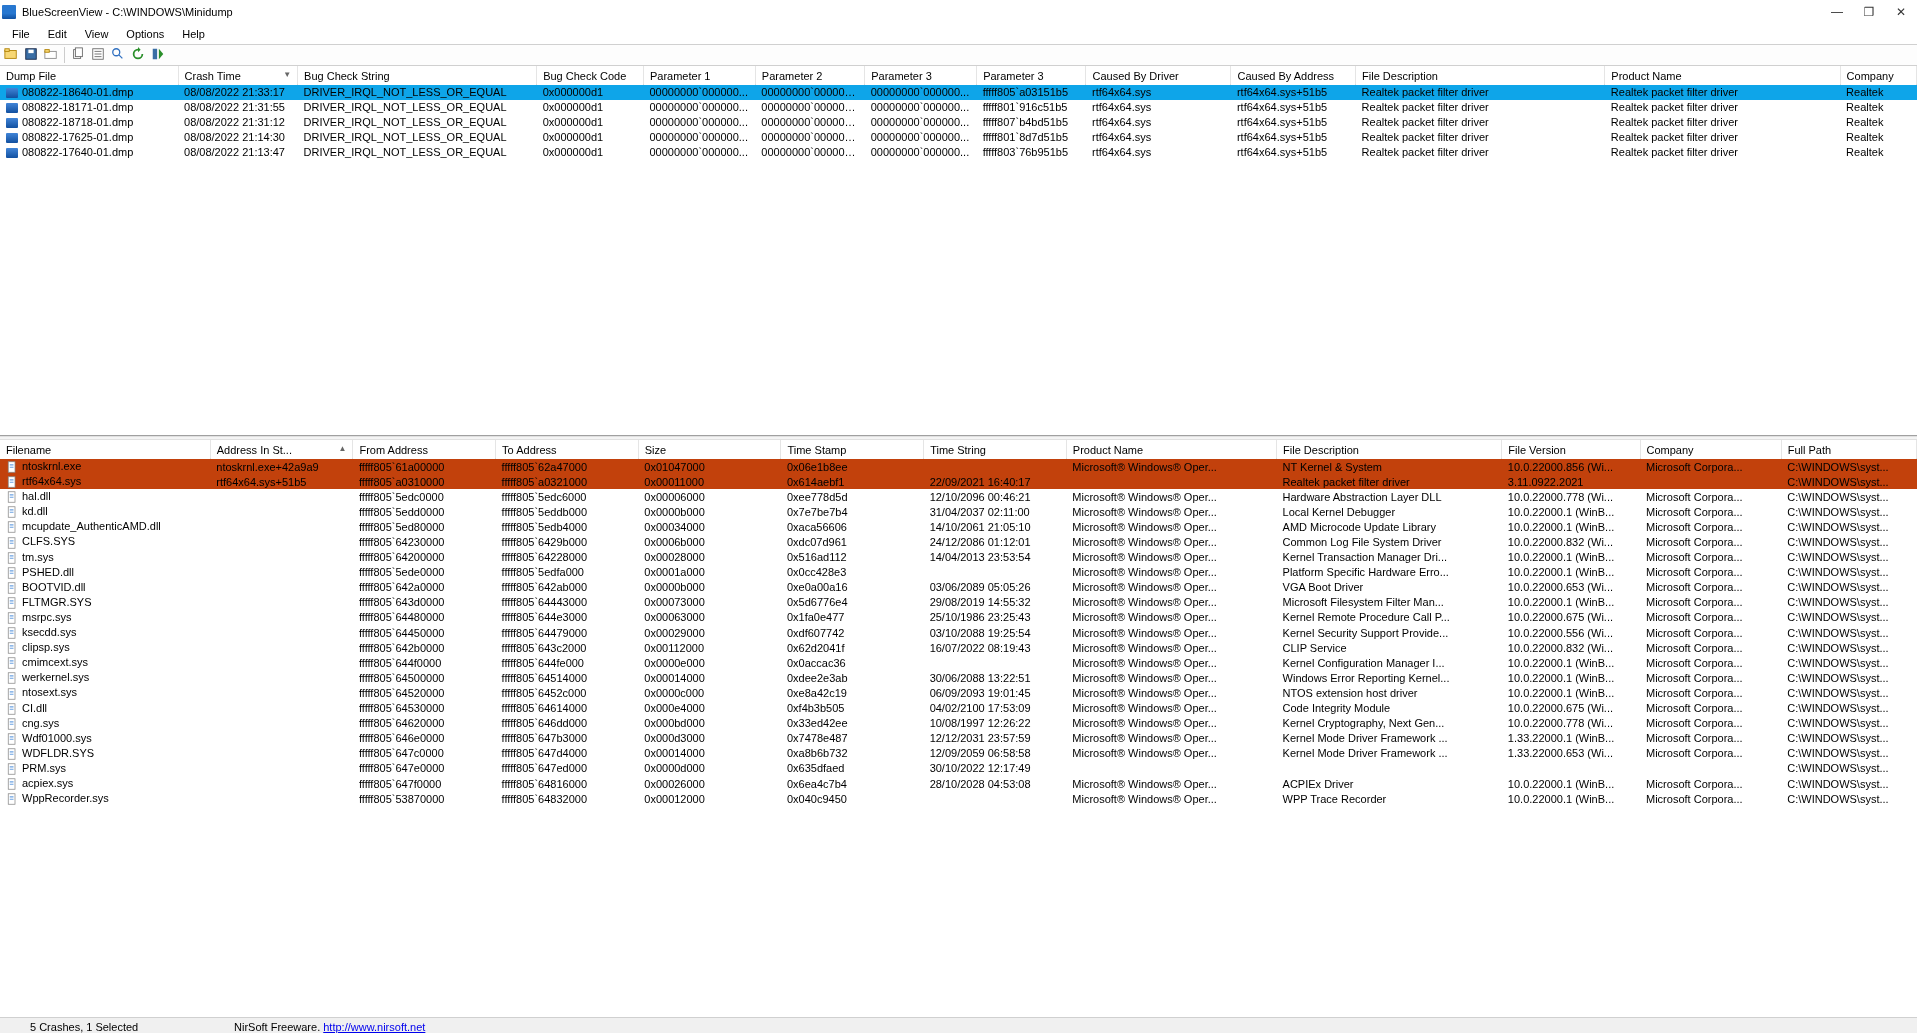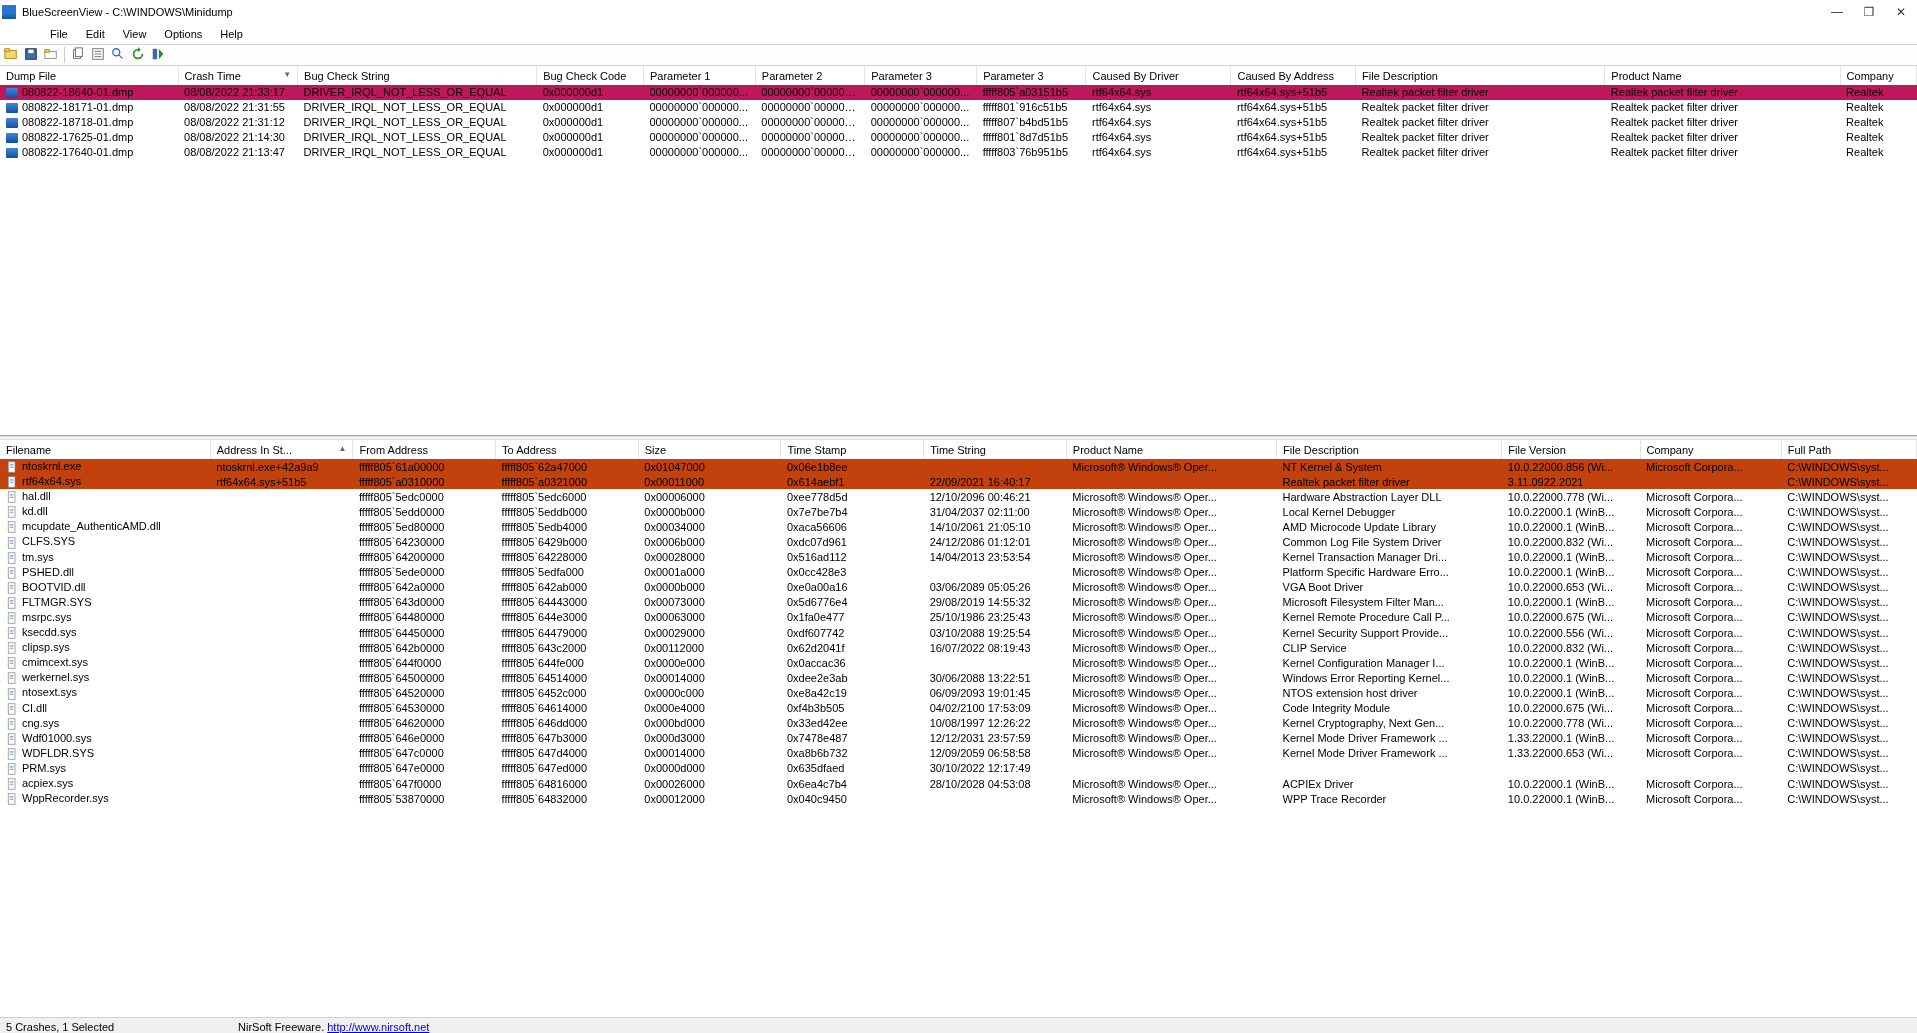--- a/index.html
+++ b/index.html
@@ -2,39 +2,39 @@
 <html><head>
 <meta charset="utf-8">
 <style>
 * { margin: 0; padding: 0; box-sizing: border-box; font-family: "Segoe UI", Tahoma, sans-serif; font-size: 11px; }
 body { background: #fff; overflow: hidden; color: #000; }
 .titlebar { height: 22px; background: #fff; display: flex; align-items: center; padding: 12px 2px; border-bottom: 0; }
 .titlebar .app-icon { width: 14px; height: 14px; background: linear-gradient(180deg,#2777d0 60%,#1050a0); margin-right: 6px; border-radius:1px; }
 .titlebar .title-text { flex: 1; font-size: 11px; }
 .win-controls { display: flex; gap: 20px; margin-right: 8px; }
 .win-controls div { width: 12px; height: 12px; display:flex; align-items:center; justify-content:center; font-size:12px; color:#333;}
-.menubar { height: 20px; display: flex; align-items: center; padding: 0 4px; gap: 2px; margin-left: 38px; }
+.menubar { height: 20px; display: flex; align-items: center; padding: 0 4px; gap: 2px; }
 .menubar span { padding: 2px 8px; cursor: default; }
 .toolbar { height: 22px; border-top: 1px solid #d0d0d0; border-bottom: 1px solid #d0d0d0; display: flex; align-items: center; padding: 0 4px; gap: 6px; background:#fdfdfd;}
 .toolbar svg { width: 14px; height: 14px; }
 .pane { overflow: auto; position: relative; }
 .pane.top { height: 370px; border-bottom: 1px solid #a0a0a0; }
 .splitter { height: 4px; background: #f4f4f4; cursor: row-resize; border-top:1px solid #e0e0e0; border-bottom:1px solid #e0e0e0;}
 .pane.bottom { height: calc(100vh - 22px - 20px - 22px - 370px - 4px - 18px); }
 table { border-collapse: collapse; width: 100%; table-layout: fixed; }
 th { background: #fff; text-align: left; font-weight: normal; padding: 3px 6px; border-right: 1px solid #e5e5e5; border-bottom: 1px solid #d9d9d9; overflow:hidden; white-space:nowrap; text-overflow:ellipsis; position:sticky; top:1px; font-size:11px;}
 td { padding: 1px 6px; overflow: hidden; white-space: nowrap; text-overflow: ellipsis; height: 15px; font-size:11px; }
-tr.sel td { background: #be185d; }
+tr.sel td { background: #0ea5e9; }
 tr.hl td { background: #c2410c; }
 .row-icon { display:inline-block; width:12px; height:10px; background:linear-gradient(180deg,#4185d8,#1150a0); margin-right:4px; vertical-align:middle; border-radius:1px;}
 .file-icon { display:inline-block; width:12px; height:12px; margin-right:4px; vertical-align:middle; }
 .file-icon svg{width:12px;height:12px;}
 th .sort { float:right; font-size:8px; color:#666; margin-left:4px;}
 .statusbar { height: 18px; border-top: 1px solid #d0d0d0; display:flex; align-items:center; padding: 0 6px; font-size:11px; background:#f0f0f0;}
-.statusbar .left { width: 232px; }
+.statusbar .left { width: 204px; margin-left: 24px; }
 .statusbar .right a { color: #0000ee; text-decoration: underline; }
 .statusbar .right { color:#000;}
 </style>
 </head>
 <body>
 
 <div class="titlebar">
   <div class="app-icon"></div>
   <div class="title-text">BlueScreenView  -  C:\WINDOWS\Minidump</div>
   <div class="win-controls">

